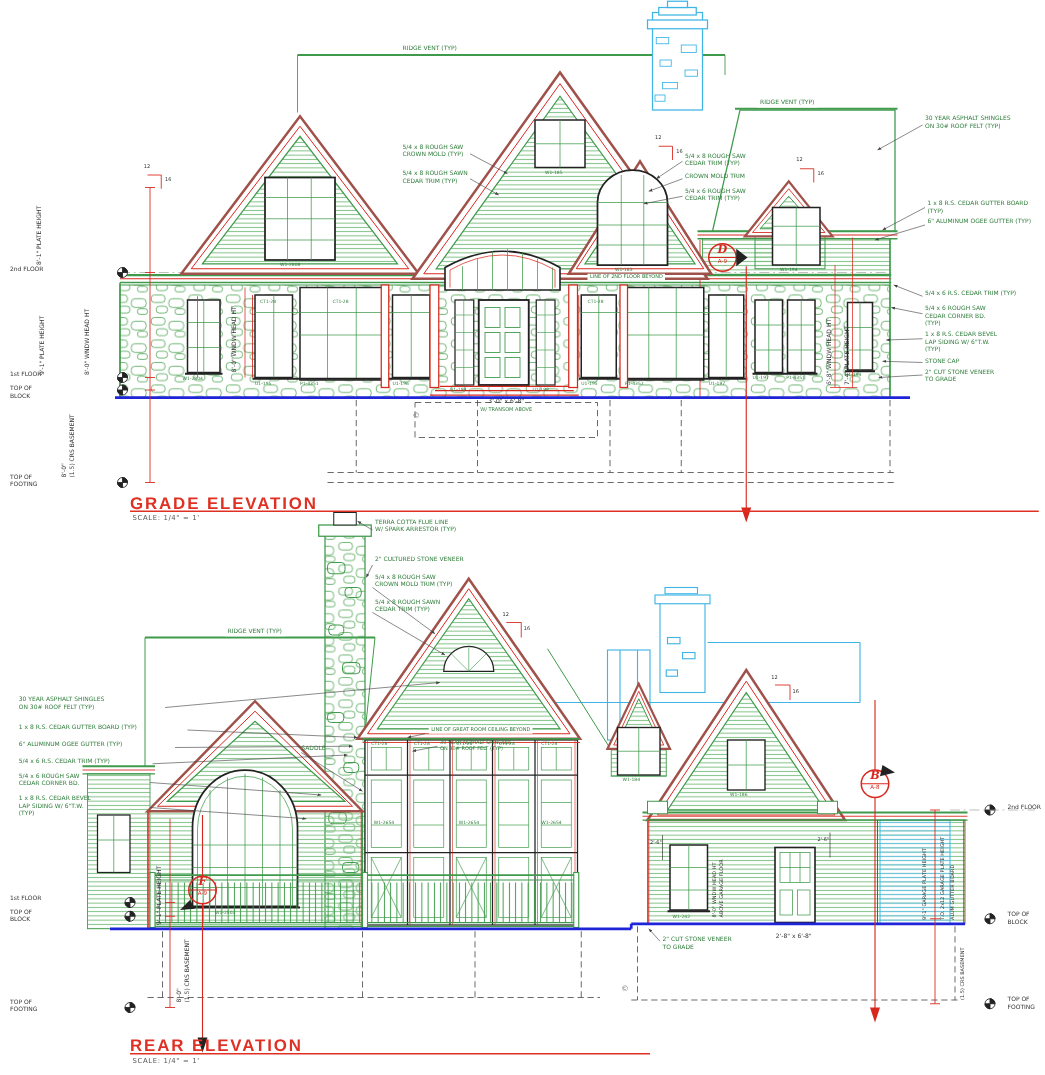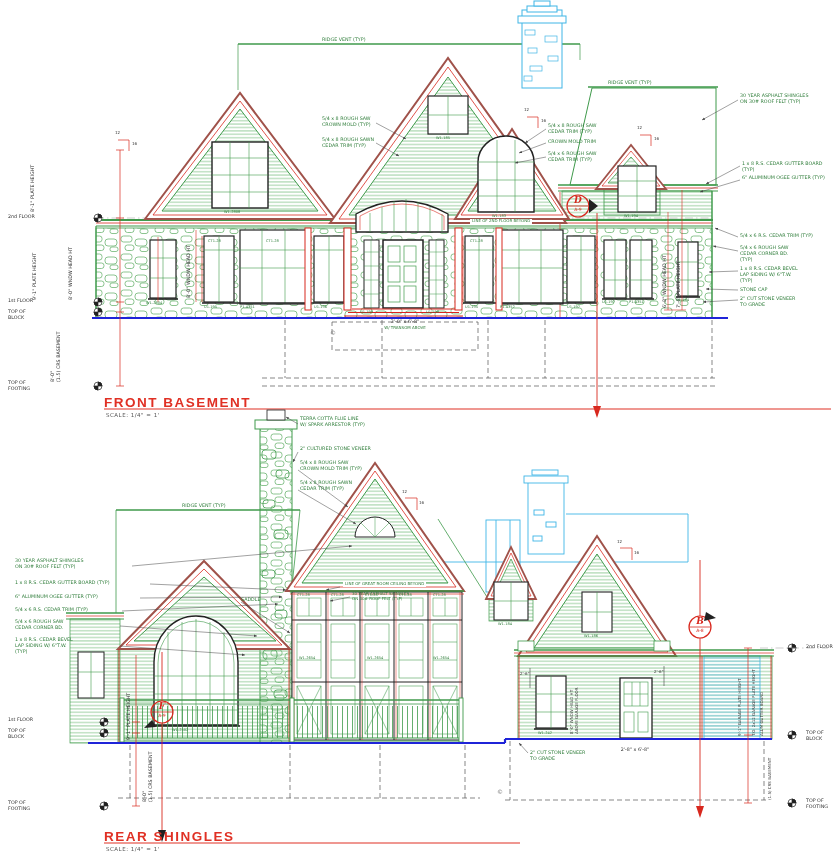--- a/index.html
+++ b/index.html
@@ -720,21 +720,21 @@
 <div class="L t4" style="left:115px;top:131px;">12</div>
 <div class="L t4" style="left:132px;top:142px;">16</div>
 <div class="L t4" style="left:524px;top:108px;">12</div>
 <div class="L t4" style="left:541px;top:119px;">16</div>
 <div class="L t4" style="left:637px;top:126px;">12</div>
 <div class="L t4" style="left:654px;top:137px;">16</div>
 
 <div class="mk" style="left:571px;top:195px;">D</div>
 <div class="mks" style="left:571px;top:207px;">A-9</div>
 
-<div class="title" style="left:104px;top:395px;">FRONT BASEMENT</div>
+<div class="title" style="left:104px;top:395px;">GRADE ELEVATION</div>
 <div class="scale" style="left:106px;top:412px;">SCALE:  1/4" = 1'</div>
 
 <div class="L g" style="left:300px;top:416px;">TERRA COTTA FLUE LINE
 W/ SPARK ARRESTOR (TYP)</div>
 <div class="L g" style="left:300px;top:446px;">2" CULTURED STONE VENEER</div>
 <div class="L g" style="left:300px;top:460px;">5/4 x 8 ROUGH SAW
 CROWN MOLD TRIM (TYP)</div>
 <div class="L g" style="left:300px;top:480px;">5/4 x 8 ROUGH SAWN
 CEDAR TRIM (TYP)</div>
 <div class="L g bg" style="left:180px;top:503px;">RIDGE VENT (TYP)</div>
@@ -799,16 +799,16 @@
 <div class="L t4" style="left:617px;top:540px;">12</div>
 <div class="L t4" style="left:634px;top:551px;">16</div>
 
 <div class="mk" style="left:693px;top:616px;">B</div>
 <div class="mks" style="left:693px;top:628px;">A-8</div>
 <div class="mk" style="left:155px;top:701px;">F</div>
 <div class="mks" style="left:155px;top:713px;">A-9</div>
 
 <div class="cp" style="left:497px;top:788px;">©</div>
 
-<div class="title" style="left:104px;top:829px;">REAR SHINGLES</div>
+<div class="title" style="left:104px;top:829px;">REAR ELEVATION</div>
 <div class="scale" style="left:106px;top:846px;">SCALE:  1/4" = 1'</div>
 
 </div>
 
 </body></html>

